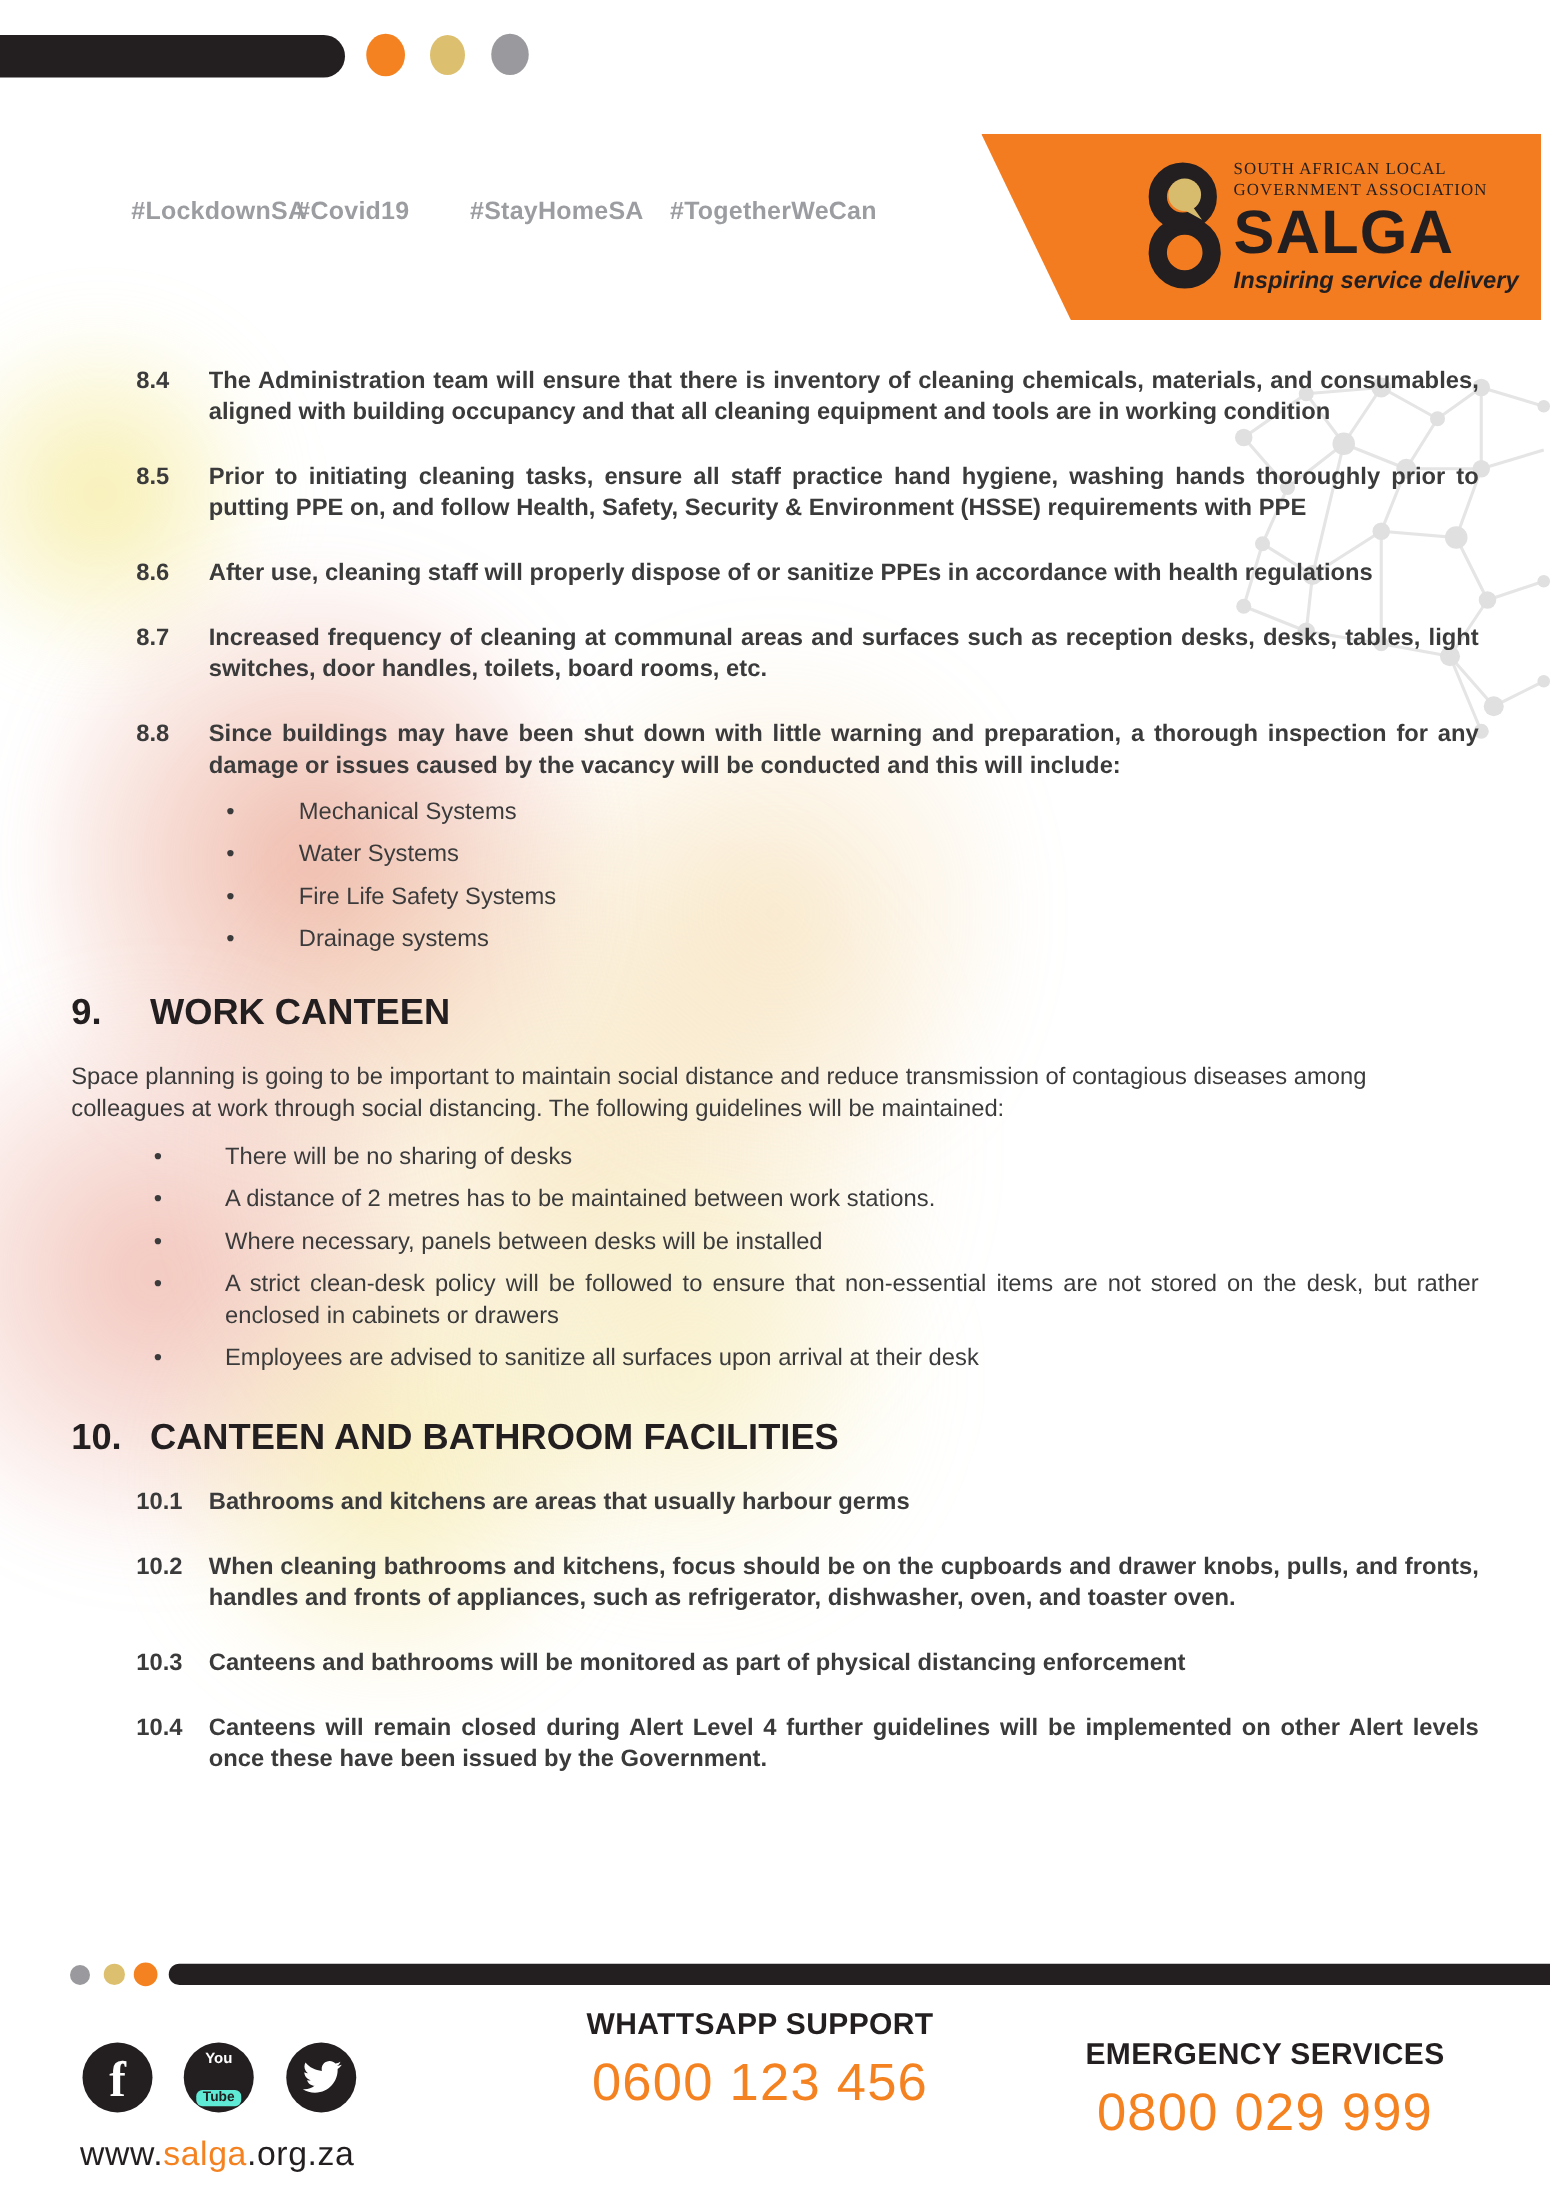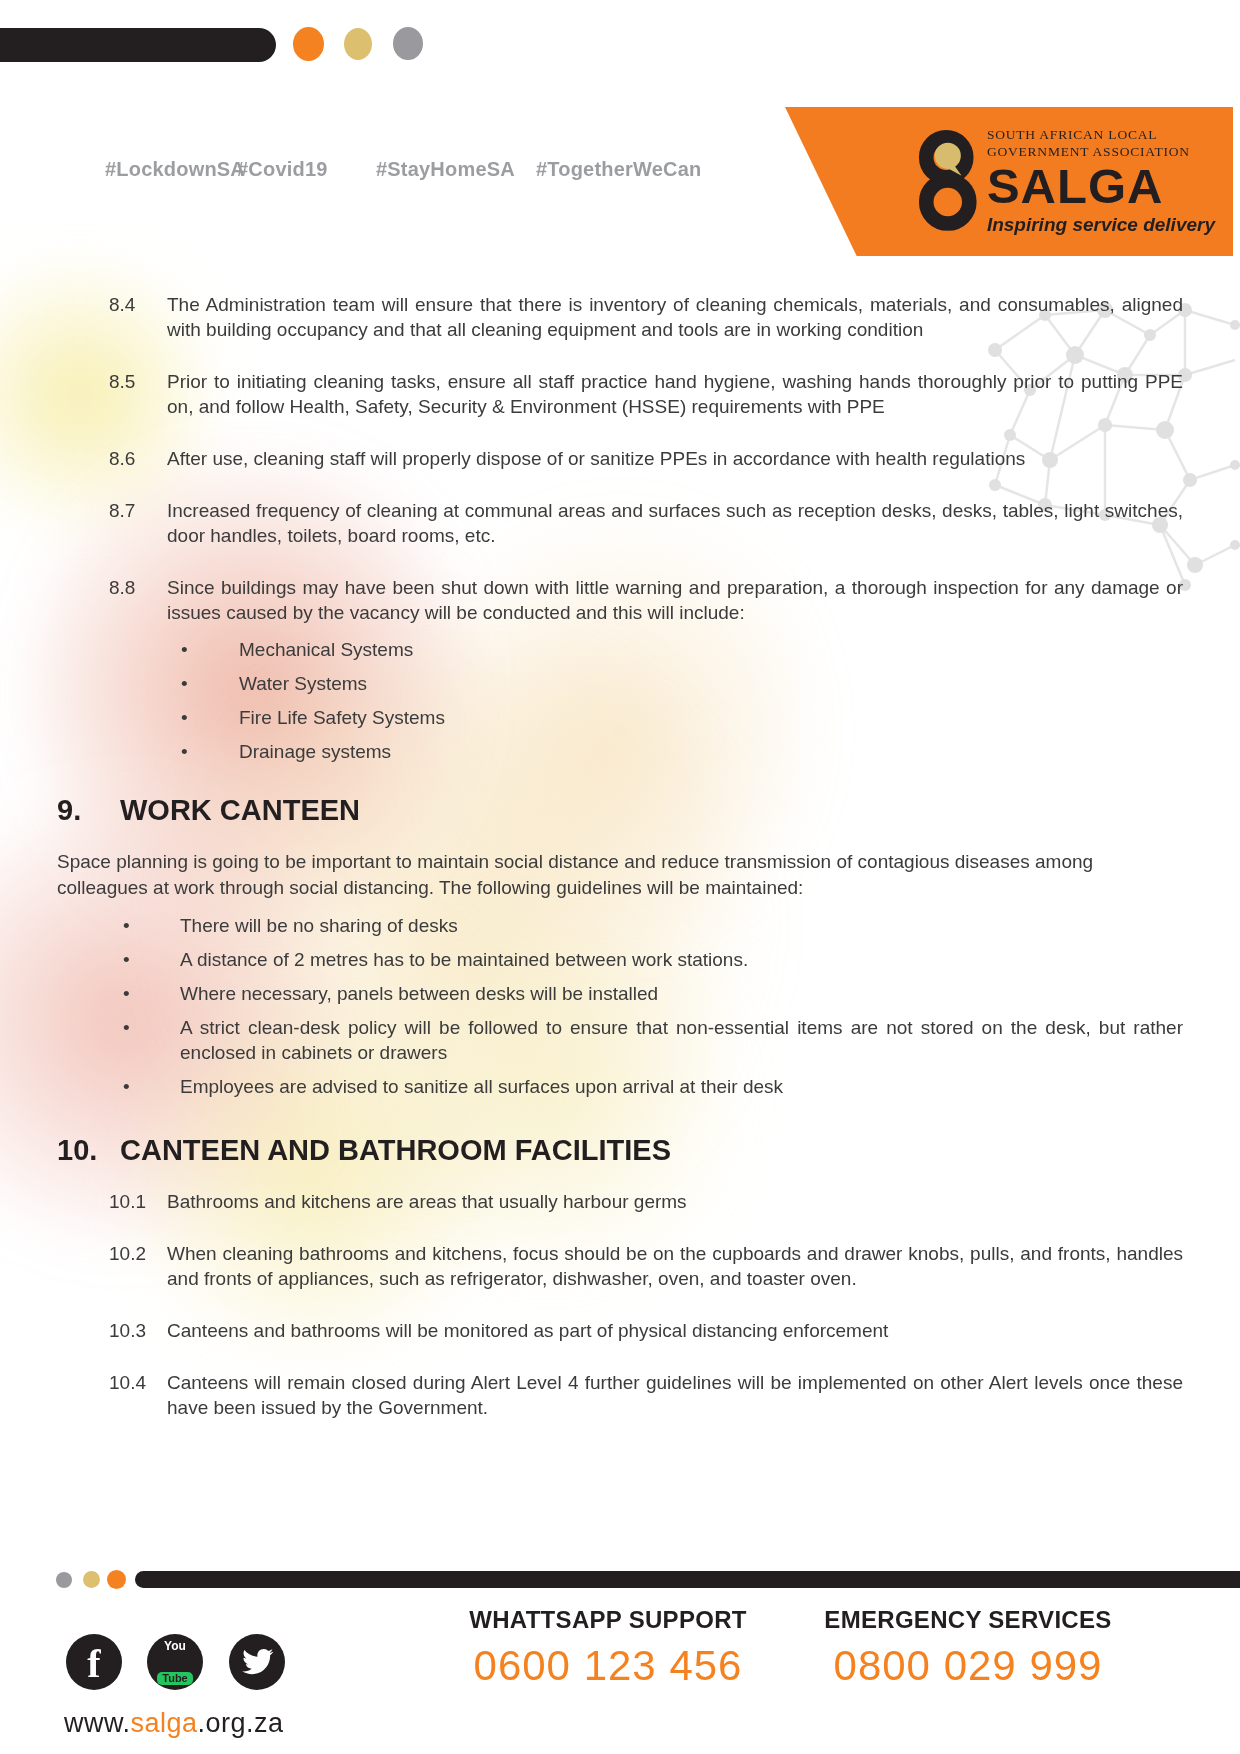--- a/index.html
+++ b/index.html
@@ -42,21 +42,21 @@
   }
   .banner-inner { display:flex; align-items:center; gap:10px; }
   .logo-8 { width:60px; height:112px; flex:0 0 auto; }
   .logo-text { text-align:left; color:#231f20; }
   .org-lines { font-family:"Liberation Serif", serif; font-size:13.5px; letter-spacing:.8px; line-height:1.25; color:#231f20; }
   .acronym { font-size:49px; font-weight:900; letter-spacing:1px; line-height:1.02; color:#231f20; margin-top:1px; }
   .tagline { font-size:19px; font-weight:bold; font-style:italic; color:#231f20; margin-top:2px; }
 
   
   .content { position:absolute; left:57px; top:292px; width:1126px; }
-  .num-item { position:relative; padding-left:110px; margin-bottom:27px; }
+  .num-item { position:relative; padding-left:110px; margin-bottom:27px;font-weight:bold; }
   .num-item .inum { position:absolute; left:52px; top:0; }
   .itext { font-size:19px; line-height:25px; text-align:justify; color:#3b3b3c; }
   .itext.single { text-align:left; }
   .sublist { margin:3px 0 30px 0; }
   .sub-bullet { position:relative; padding-left:182px; margin-bottom:9px; font-size:19px; line-height:25px; }
   .sub-bullet .bdot { position:absolute; left:124px; top:0; }
   .heading { font-size:29px; font-weight:bold; color:#231f20; margin:6px 0 22px 0; position:relative; padding-left:63px; }
   .heading .hnum { position:absolute; left:0; top:0; }
   .intro { font-size:19px; line-height:26px; margin-bottom:12px; text-align:left; color:#3b3b3c; }
   .bullet9 { position:relative; padding-left:123px; margin-bottom:9px; font-size:19px; line-height:25px; text-align:justify; }
@@ -71,27 +71,27 @@
   .f-bar { position:absolute; left:135px; top:1571px; width:1105px; height:17px; background:#231f20; border-radius:9px 0 0 9px; }
 
   .social { position:absolute; top:1634px; width:56px; height:56px; background:#231f20; border-radius:50%;
             display:flex; align-items:center; justify-content:center; color:#fff; cursor:pointer; }
   .soc-fb { left:66px; }
   .soc-yt { left:147px; }
   .soc-tw { left:229px; }
   .fb-glyph { font-family:"Liberation Serif", serif; font-weight:bold; font-size:40px; line-height:1; margin-top:4px; }
   .yt-inner { text-align:center; line-height:1; }
   .yt-you { font-size:12px; font-weight:bold; color:#fff; display:block; margin-bottom:17px; }
-  .yt-tube { display:inline-block; background:#22c55e; color:#231f20; font-size:11px; font-weight:bold; border-radius:5px; padding:1px 5px; }
+  .yt-tube { display:inline-block; background:#5eead4; color:#231f20; font-size:11px; font-weight:bold; border-radius:5px; padding:1px 5px; }
   .website { position:absolute; left:64px; top:1708px; font-size:27px; color:#231f20; letter-spacing:.5px; cursor:pointer; }
   .website .wl-orange { color:#f58220; }
 
   .support-block { position:absolute; top:1606px; text-align:center; }
   .sb-whatsapp { left:408px; width:400px; }
-  .sb-emergency { left:768px; width:400px; }
+  .sb-emergency { left:812px; width:400px;margin-top:24px; }
   .support-label { font-size:24px; font-weight:bold; color:#231f20; letter-spacing:.3px; }
   .support-number { font-size:42px; color:#f58220; margin-top:8px; letter-spacing:1px; }
 </style>
 </head>
 <body>
 
 <div class="page">
 
   <div class="blob b1"></div>
   <div class="blob b2"></div>

